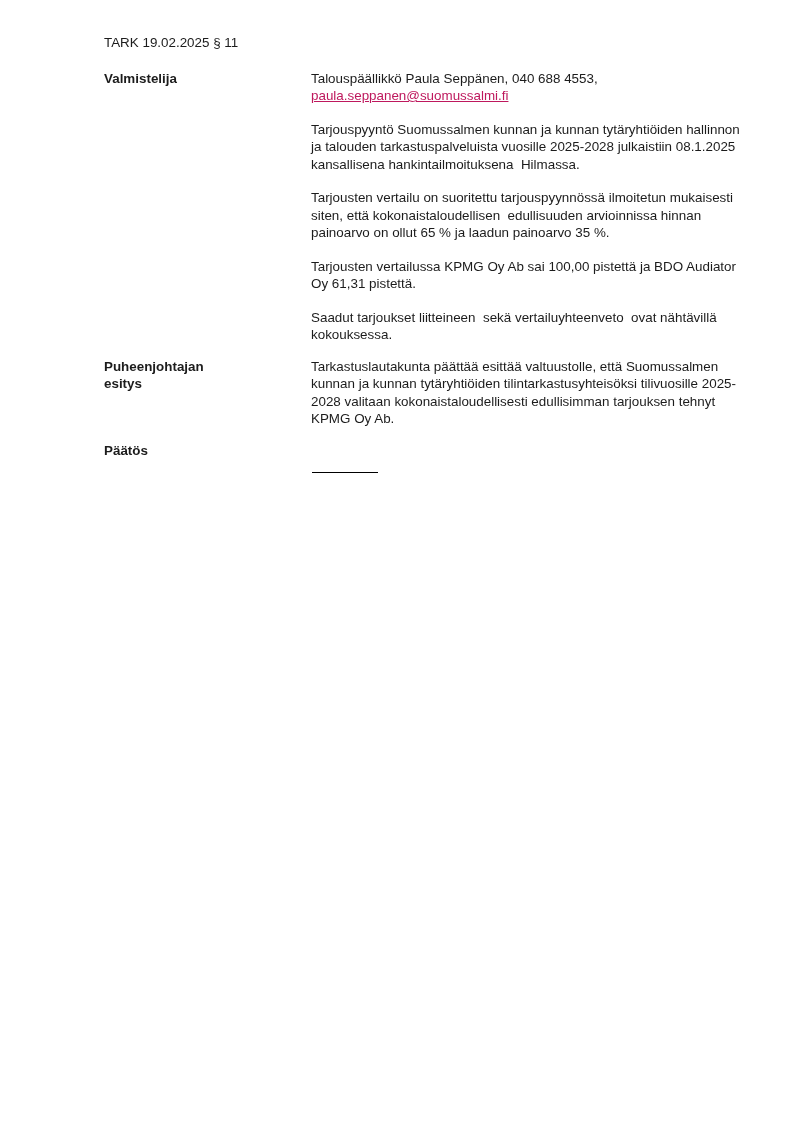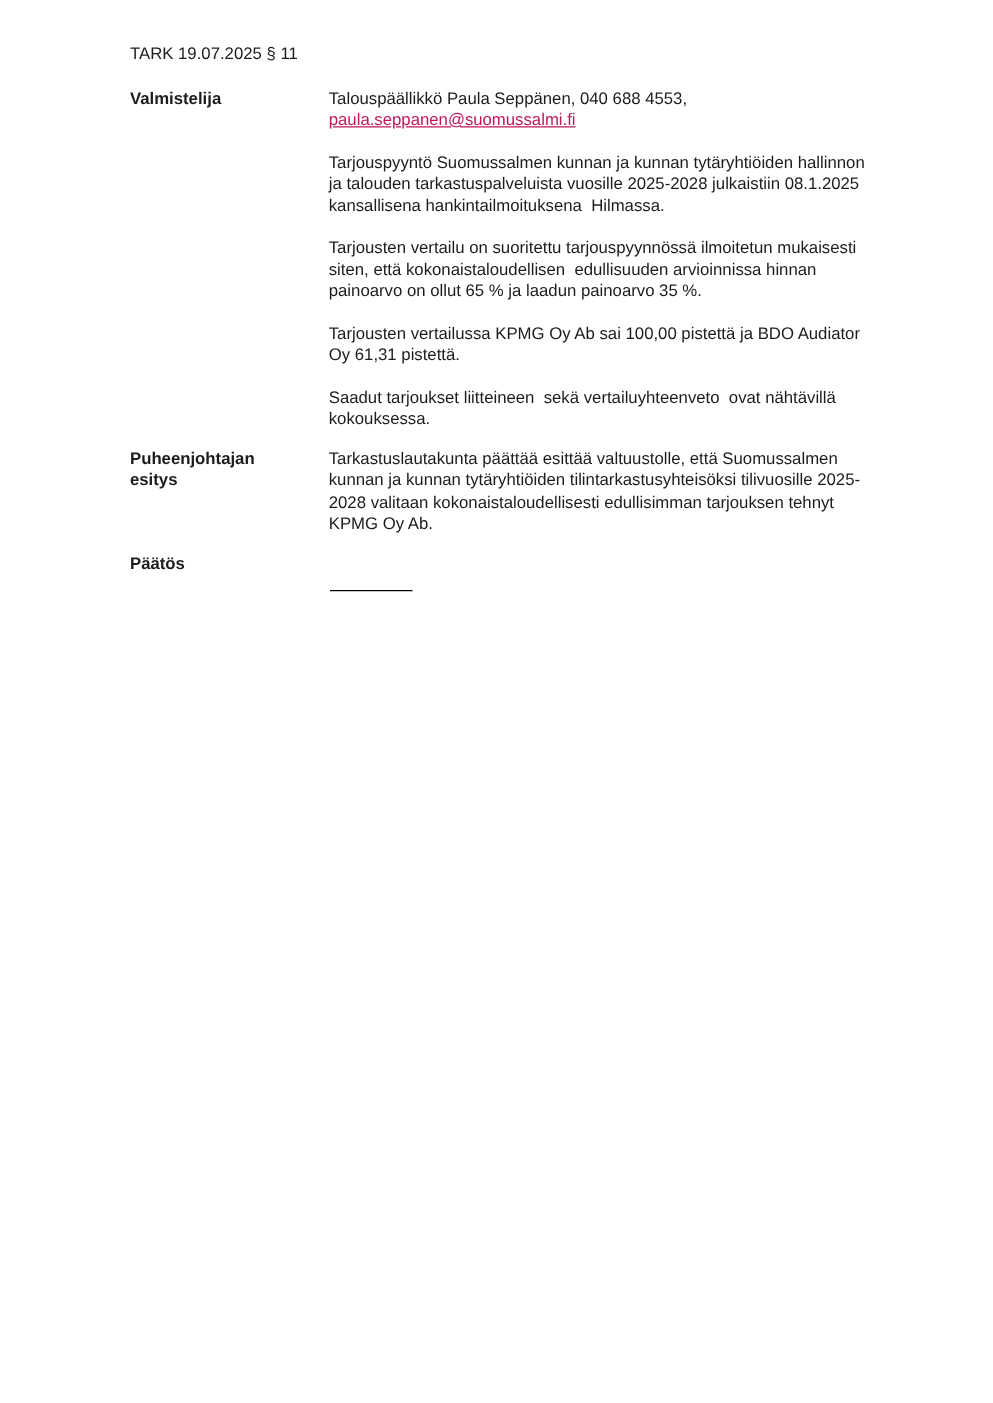--- a/index.html
+++ b/index.html
@@ -22,20 +22,21 @@
     overflow: hidden;
   }
   .doc-header {
     margin: 0 0 18px 0;
     white-space: pre;
   }
   .row {
     display: flex;
     align-items: flex-start;
     margin: 0 0 14px 0;
+    gap: 48px;
   }
   .label-col {
     width: 159px;
     flex: 0 0 159px;
     font-weight: bold;
     white-space: pre-line;
   }
   .content-col {
     width: 486px;
     flex: 0 0 486px;
@@ -57,21 +58,21 @@
     border: 0;
     border-top: 1.5px solid #000000;
     margin: 30px 0 0 1px;
   }
 </style>
 </head>
 <body>
 
 <div class="page">
 
-  <div class="doc-header">TARK 19.07.2025 § 11</div>
+  <div class="doc-header">TARK 19.02.2025 § 11</div>
 
   <section class="row">
     <div class="label-col">Valmistelija</div>
     <div class="content-col">
 
       <p class="para"><span>Talouspäällikkö Paula Seppänen, 040 688 4553,</span>
 <a class="email-link">paula.seppanen@suomussalmi.fi</a></p>
 
       <p class="para">Tarjouspyyntö Suomussalmen kunnan ja kunnan tytäryhtiöiden hallinnon
 ja talouden tarkastuspalveluista vuosille 2025-2028 julkaistiin 08.1.2025

